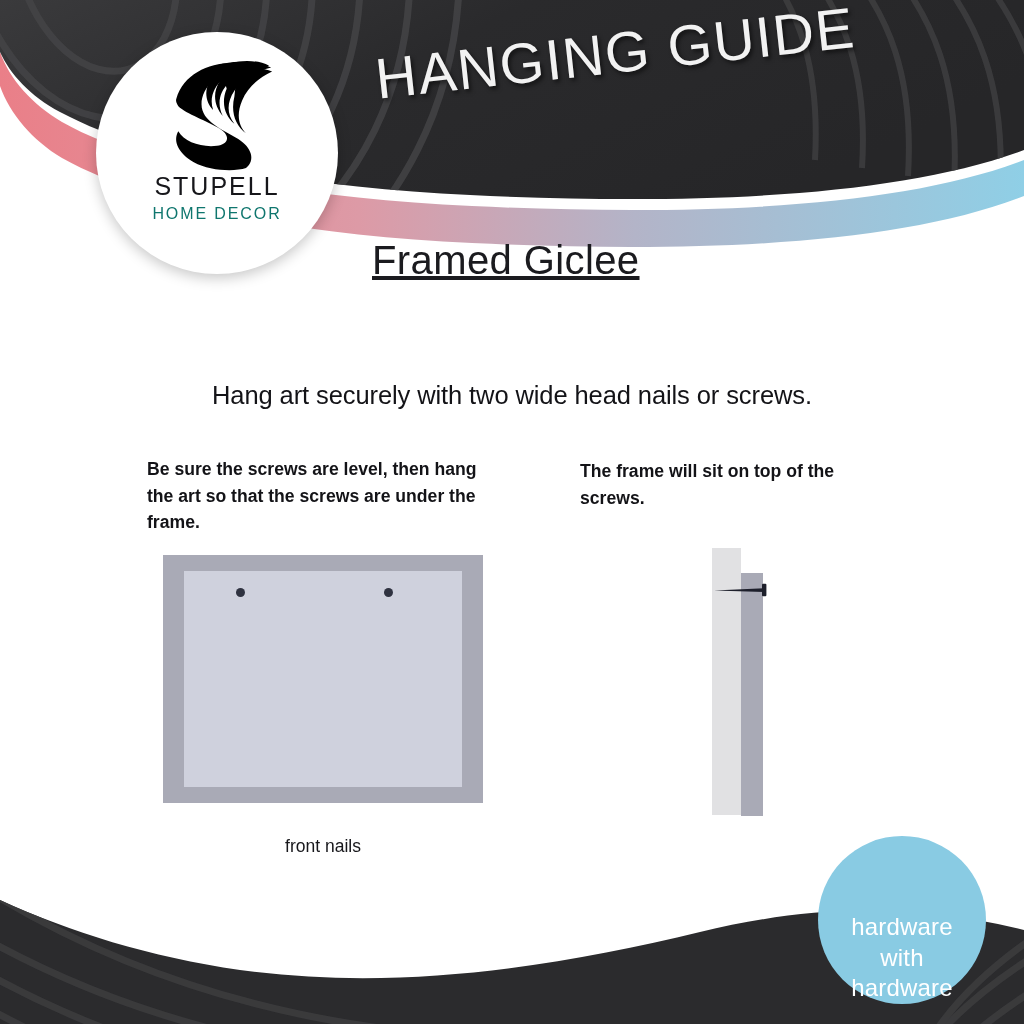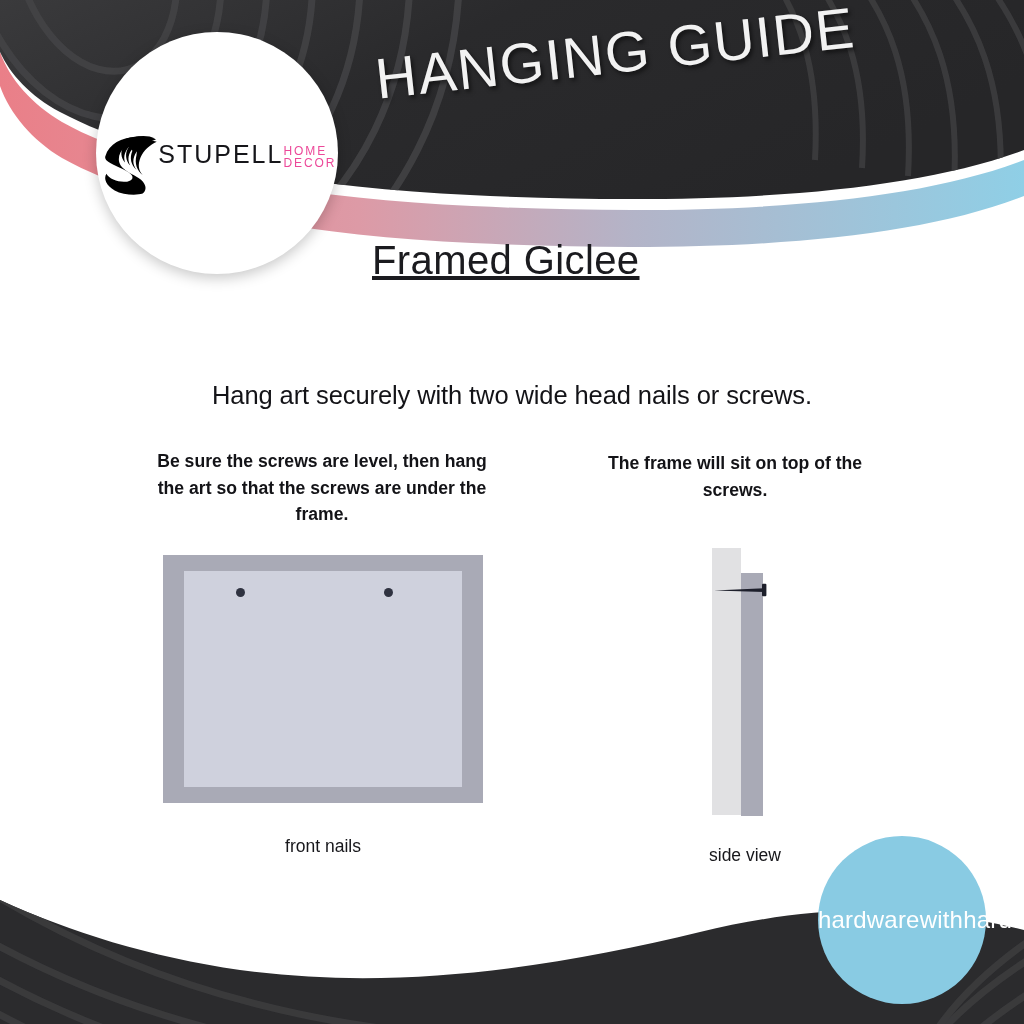--- a/index.html
+++ b/index.html
@@ -36,44 +36,44 @@
   #logo-badge {
     position: absolute;
     left: 96px;
     top: 32px;
     width: 242px;
     height: 242px;
     border-radius: 50%;
     background: #ffffff;
     box-shadow: 0 4px 14px rgba(0,0,0,0.22);
     display: flex;
-    flex-direction: row;
+    flex-direction: column;
     align-items: center;
     justify-content: flex-start;
     z-index: 20;
   }
   #logo-mark {
     margin-top: 22px;
     width: 116px;
     height: 118px;
   }
   #logo-wordmark {
     font-family: "Liberation Sans", sans-serif;
     font-size: 25px;
     letter-spacing: 2.0px;
     color: #16161a;
     font-weight: 400;
     margin-top: 2px;
     line-height: 1;
   }
   #logo-subwordmark {
     font-family: "Liberation Sans", sans-serif;
-    font-size: 12px;
+    font-size: 16px;
     letter-spacing: 1.9px;
-    color: #ec4899;
+    color: #0f766e;
     font-weight: 300;
     margin-top: 7px;
     line-height: 1;
   }
 
   
   #header-title {
     position: absolute;
     left: 372px;
     top: 46px;
@@ -114,26 +114,26 @@
     font-weight: 500;
     color: #131317;
     letter-spacing: -0.1px;
     z-index: 10;
     margin-top: 44px;
   }
 
   
   .caption {
     position: absolute;
-    text-align: center;
     font-size: 17.6px;
     font-weight: 600;
     color: #131317;
     line-height: 1.52;
     z-index: 10;
+    margin-top: 8px;
   }
   #caption-front { left: 147px; top: 448px; width: 350px; }
   #caption-side  { left: 580px; top: 450px; width: 310px; }
 
   
   #front-view-figure {
     position: absolute;
     left: 163px;
     top: 555px;
     width: 320px;
@@ -208,23 +208,23 @@
   
   #hardware-badge {
     position: absolute;
     left: 818px;
     top: 836px;
     width: 168px;
     height: 168px;
     border-radius: 50%;
     background: #89cbe3;
     display: flex;
-    flex-direction: row;
+    flex-direction: column;
     align-items: center;
-    justify-content: space-between;
+    justify-content: flex-end;
     z-index: 25;
   }
   #hardware-badge .badge-line {
     color: #ffffff;
     font-size: 24px;
     font-weight: 400;
     line-height: 1.28;
     letter-spacing: 0.2px;
   }
 </style>
@@ -367,21 +367,20 @@
 
   <div id="side-view-figure">
     <div id="side-view-wall"></div>
     <div id="side-view-frame"></div>
     <svg id="side-view-nail" viewBox="0 0 60 14">
       <path d="M2,7.6 L52,5.2 L52,9.0 Z" fill="#1d1f2b"></path>
       <rect x="50" y="0.8" width="4.4" height="12.4" rx="1" fill="#1d1f2b"></rect>
     </svg>
   </div>
 
-  <div class="view-label" id="label-side-view">side view</div>
 
   <div id="hardware-badge">
     <div class="badge-line">hardware</div>
     <div class="badge-line">with</div>
     <div class="badge-line">hardware</div>
   </div>
 
 </div>
 
 </body></html>

